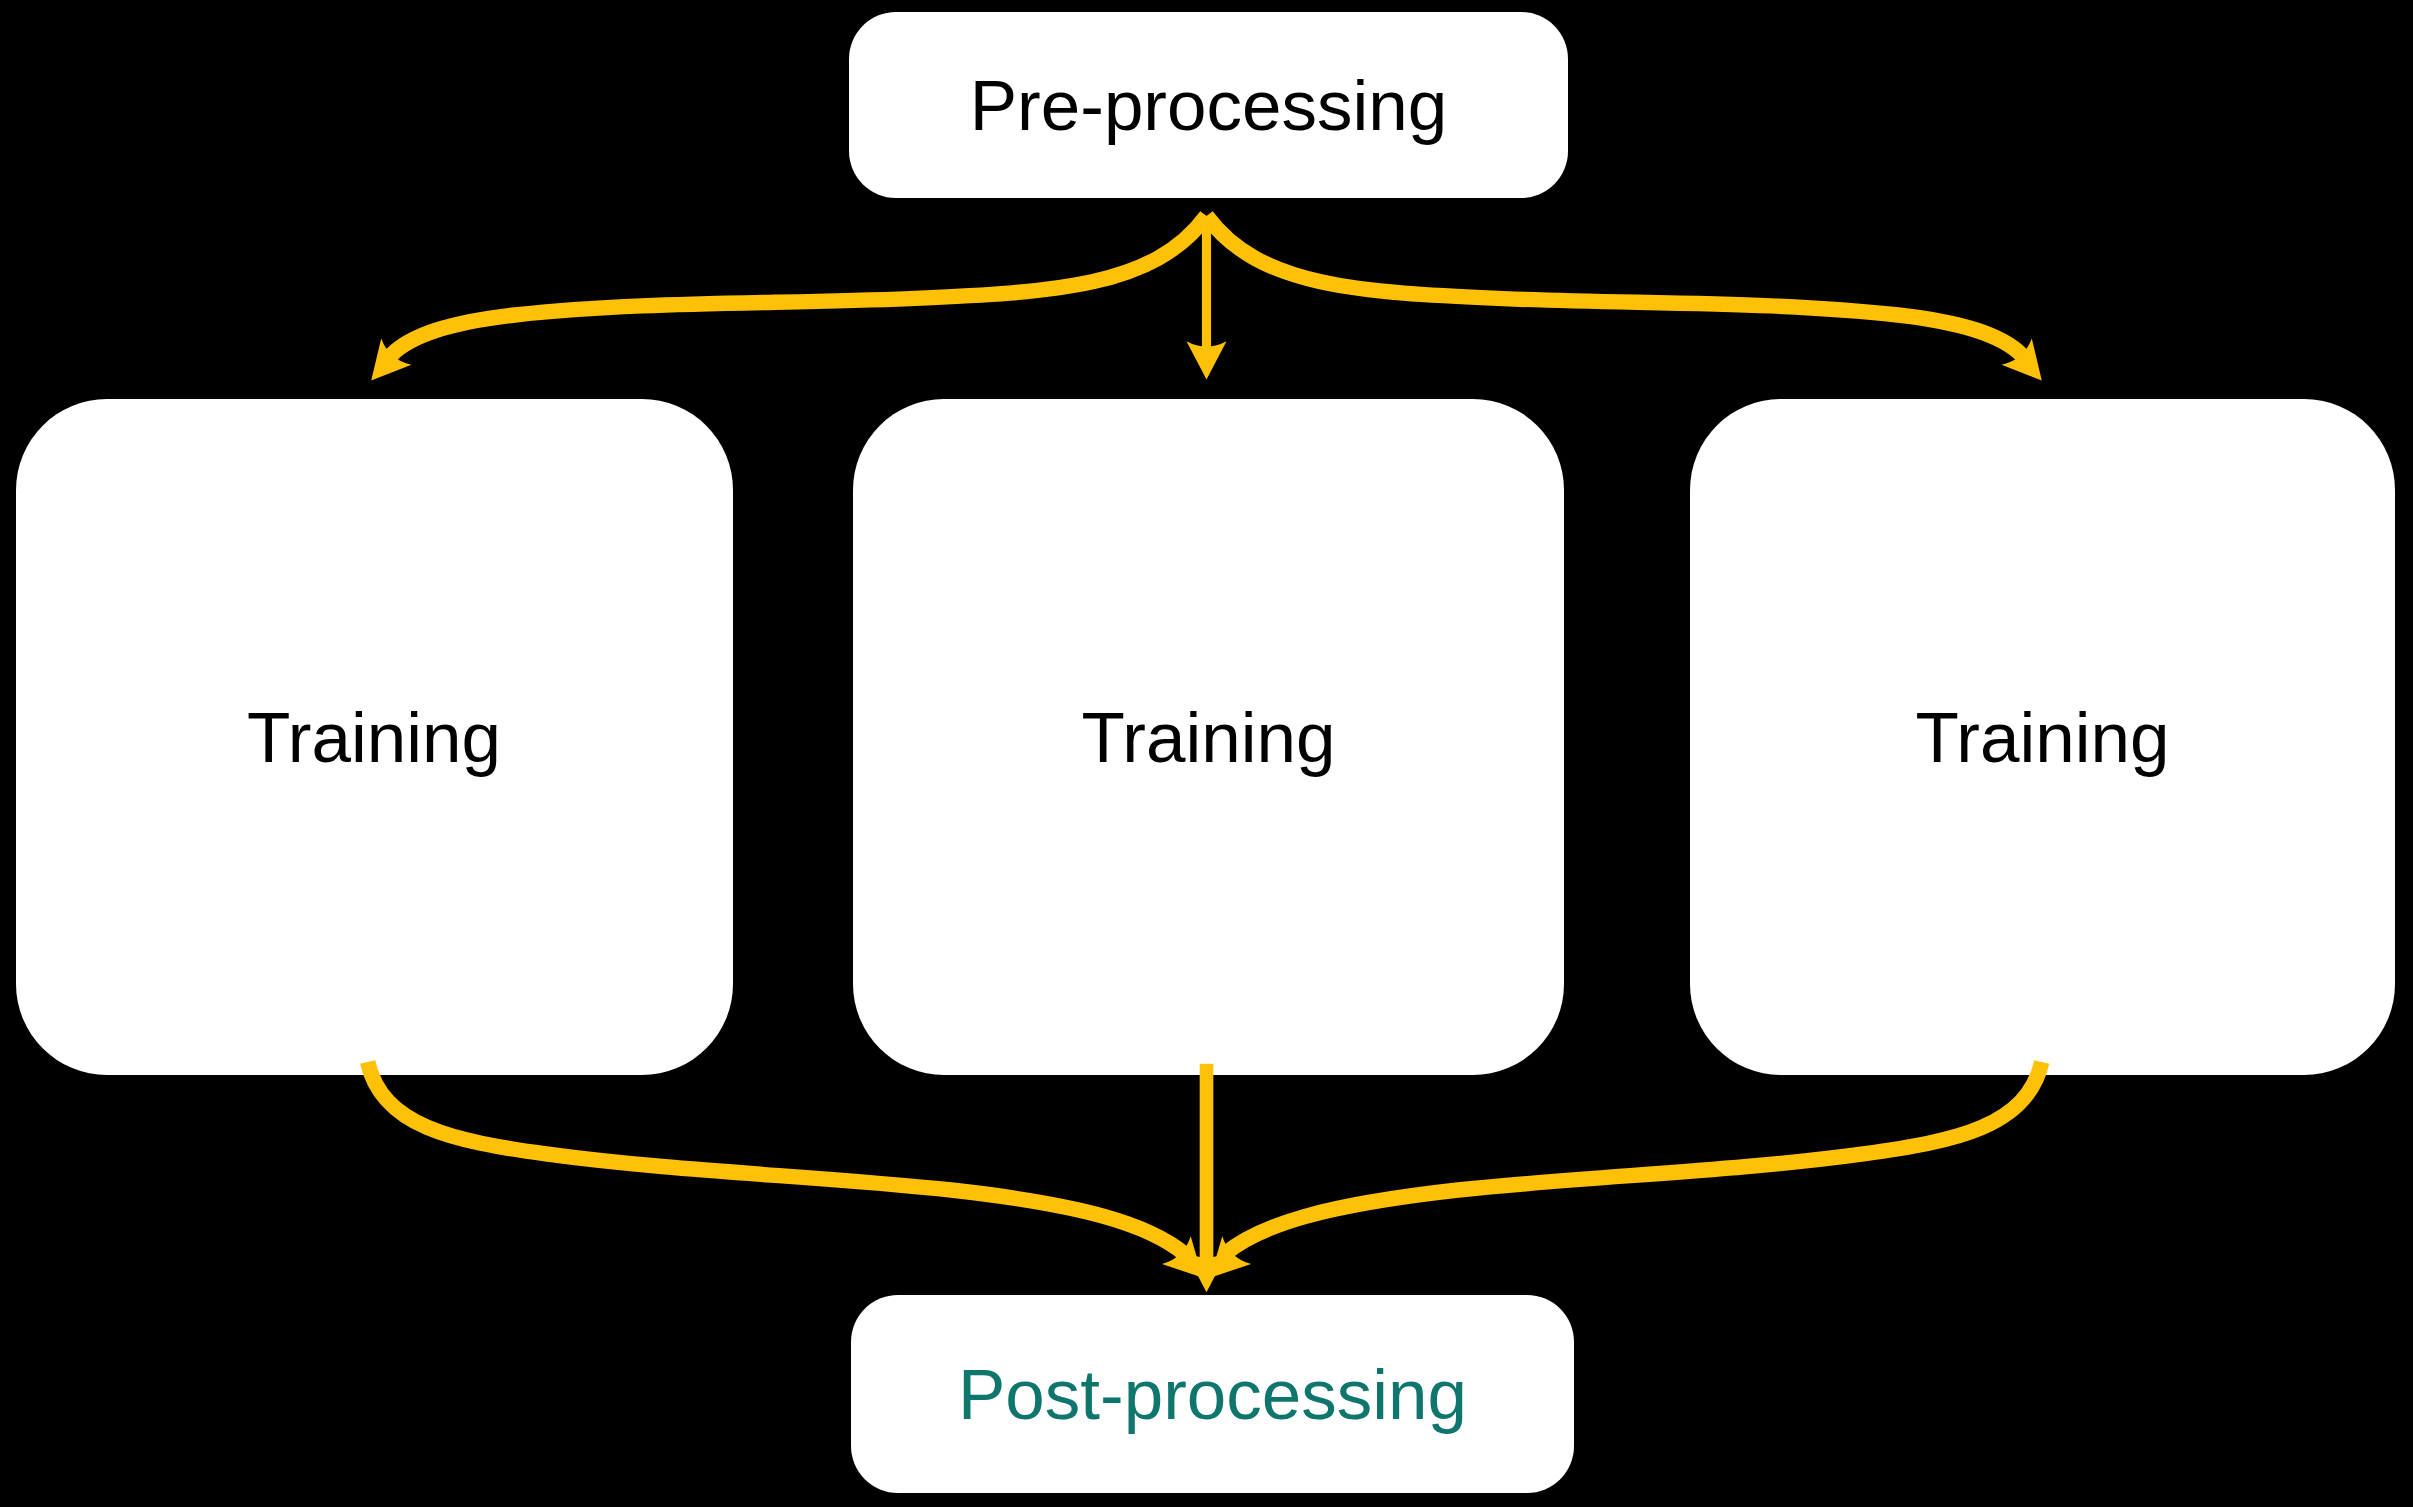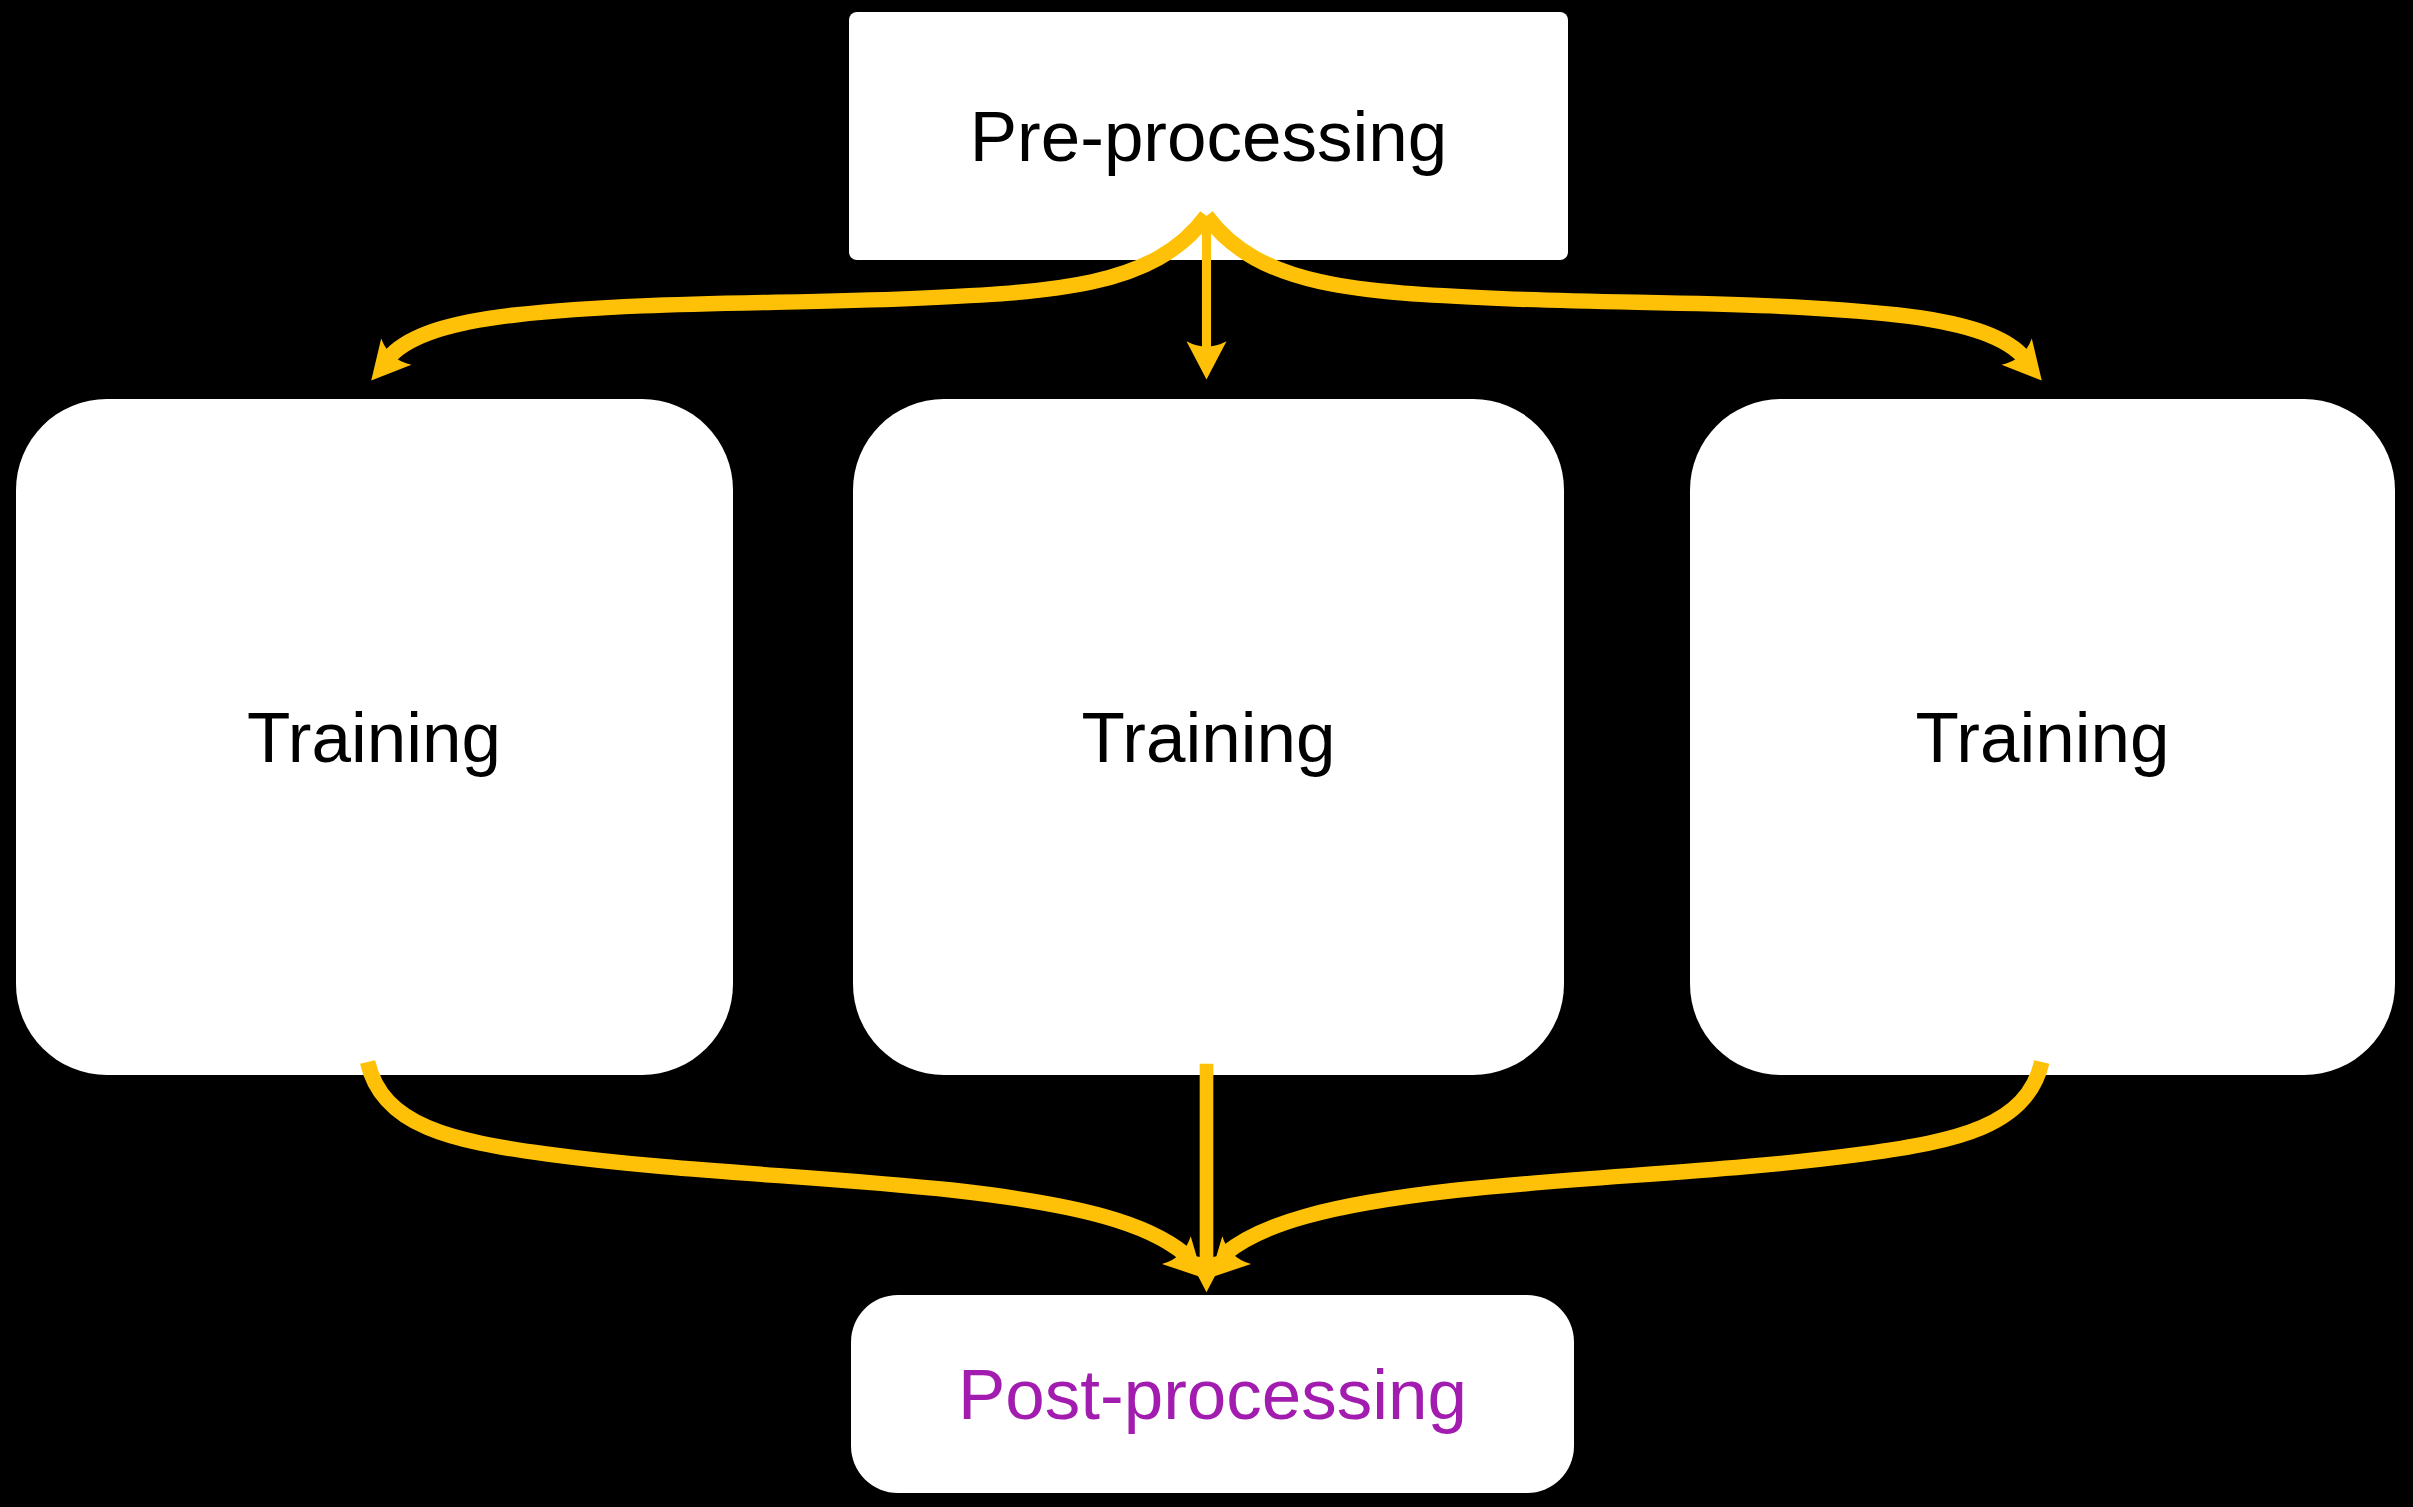--- a/index.html
+++ b/index.html
@@ -18,21 +18,21 @@
     display: flex;
     align-items: center;
     justify-content: center;
     font-size: 71px;
     line-height: 1;
     letter-spacing: 0px;
     white-space: nowrap;
   }
   .node-small { border-radius: 47px; }
   .node-big   { border-radius: 91px; margin-top: 14px; }
-  #node-pre      { left: 849px; top: 12px;    width: 719px; height: 248px; border-radius: 8px; }
+  #node-pre      { left: 849px; top: 12px;    width: 719px; height: 186px; }
   #node-post     { left: 851px; top: 1295px;  width: 723px; height: 198px; }
   #node-train-l  { left: 15.5px;   top: 385px;  width: 717px; height: 676px; }
   #node-train-m  { left: 853px;  top: 385px;  width: 711px; height: 676px; }
   #node-train-r  { left: 1690px; top: 385px;  width: 705px; height: 676px; }
   svg.arrows {
     position: absolute;
     left: 0; top: 0;
     width: 2413px;
     height: 1508px;
     pointer-events: none;
@@ -53,21 +53,21 @@
 
   <div class="node node-big" id="node-train-m" style="background-color: rgb(255, 255, 255);">
     <span style="color: rgb(0, 0, 0);">Training</span>
   </div>
 
   <div class="node node-big" id="node-train-r" style="background-color: rgb(255, 255, 255);">
     <span style="color: rgb(0, 0, 0);">Training</span>
   </div>
 
   <div class="node node-small" id="node-post" style="background-color: rgb(255, 255, 255);">
-    <span style="color: #a21caf;">Post-processing</span>
+    <span style="color: #0f766e;">Post-processing</span>
   </div>
 
   <svg class="arrows" viewBox="0 0 2652 1657">
 
     <path d="M 1326 237 C 1268 316 1158 321 1000 328 C 852 334 700 331 566 346 C 495 354 452 368 430 390" fill="none" stroke-width="17" stroke="#FFC107"></path>
     <path d="M 1326 240 L 1326 384" fill="none" stroke-width="10" stroke="#FFC107"></path>
     <path d="M 1326 237 C 1384 316 1494 321 1652 328 C 1800 334 1952 331 2086 346 C 2157 354 2200 368 2222 390" fill="none" stroke-width="17" stroke="#FFC107"></path>
 
     <path d="M 404 1167 C 420 1238 498 1254 600 1268 C 748 1288 898 1292 1048 1308 C 1190 1324 1262 1345 1302 1378" fill="none" stroke-width="17" stroke="#FFC107"></path>
     <path d="M 1326 1169 L 1326 1384" fill="none" stroke-width="15" stroke="#FFC107"></path>

